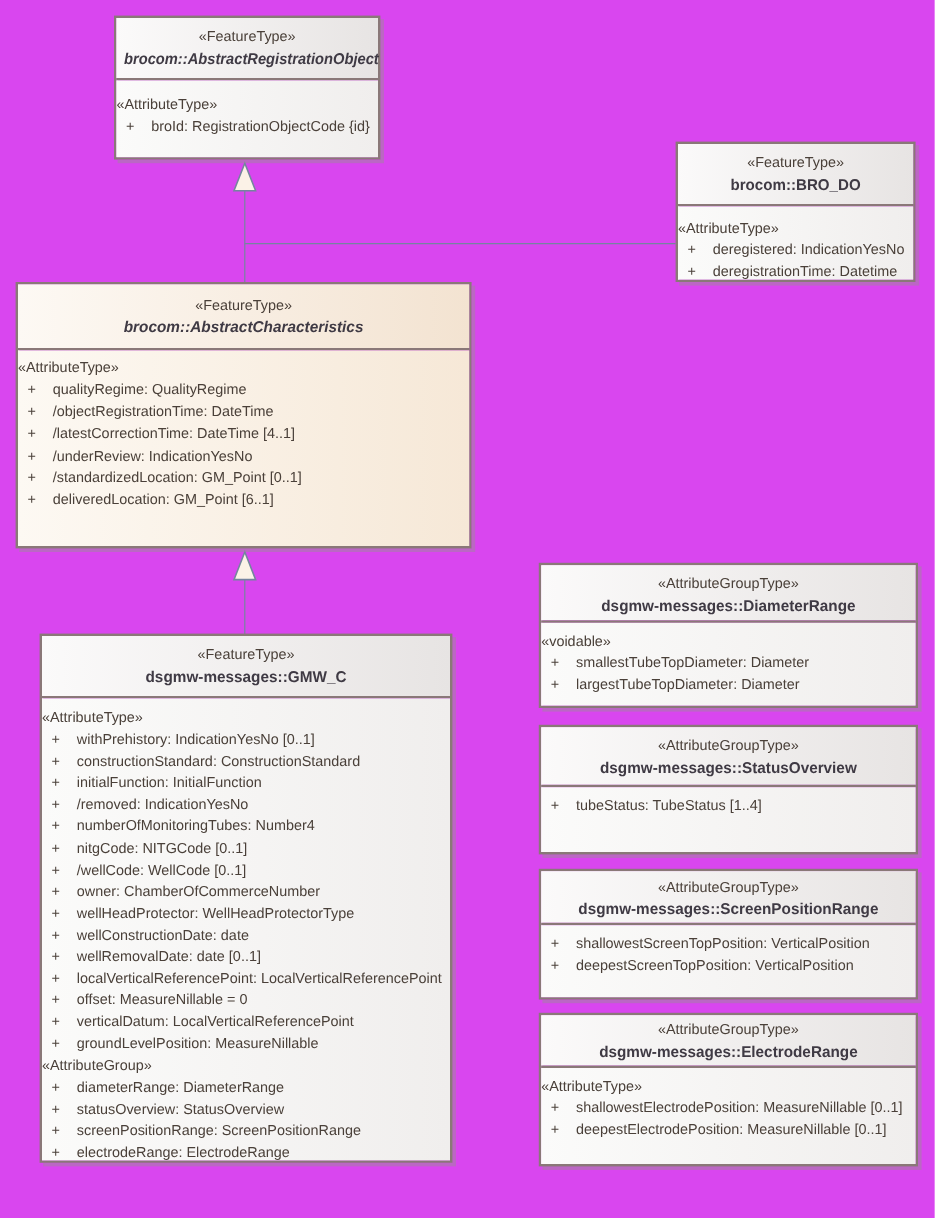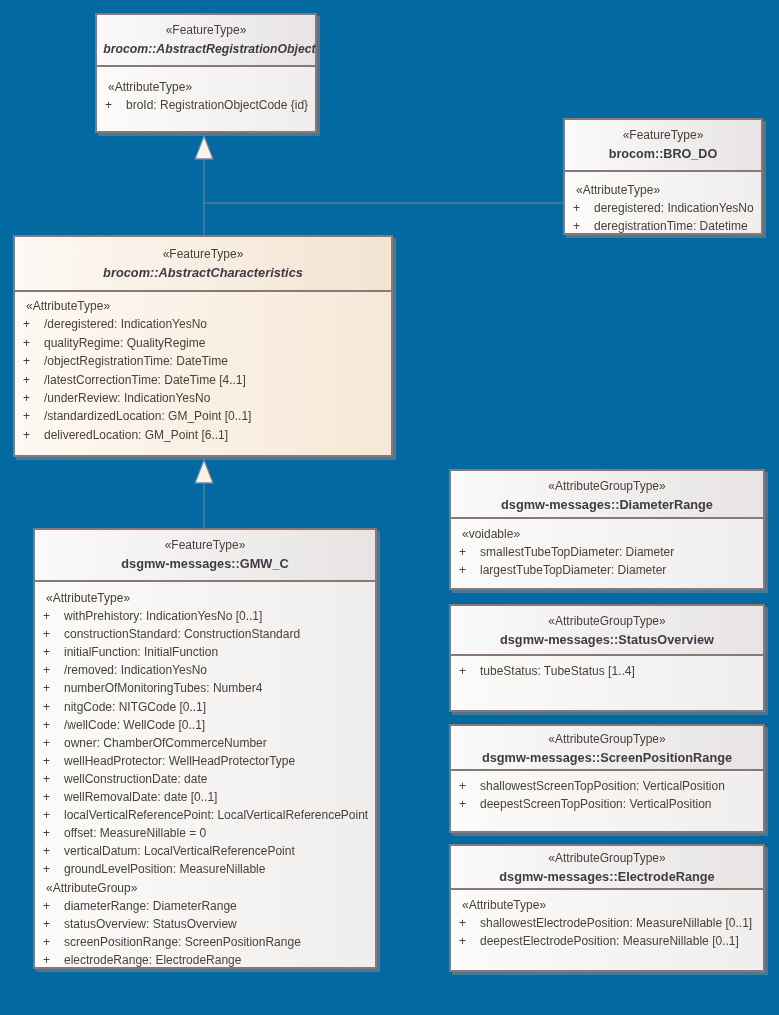--- a/index.html
+++ b/index.html
@@ -1,17 +1,17 @@
 <!DOCTYPE html>
 <html><head>
 <meta charset="utf-8">
 <style>
   html,body{margin:0;padding:0;background:#ffffff;}
   .canvas{
-    position:relative;width:779px;height:1015px;background:#0369a1;overflow:hidden;
+    position:relative;width:779px;height:1015px;background:#d946ef;overflow:hidden;
     font-family:"Liberation Sans",sans-serif;
   }
   svg.connectors{position:absolute;left:0;top:0;pointer-events:none;}
   svg.connectors line{stroke:#75849f;stroke-width:1;}
   svg.connectors polygon{fill:#fbf2e7;stroke:#75849f;stroke-width:1.3;}
 
   .uml-class{
     position:absolute;box-sizing:border-box;
     border:2px solid #8a7878;
     box-shadow:3px 3px 0 rgba(150,144,144,0.45), inset 1px 1px 0 rgba(255,255,255,0.75);
@@ -23,21 +23,21 @@
   }
   .uml-class.gray .hdr{background:linear-gradient(90deg,#fbfafa 0%,#e7e4e3 100%);}
   .uml-class.gray .cbody{background:linear-gradient(90deg,#fbfbfa 0%,#f0eeed 100%);}
   .uml-class.tan .hdr{background:linear-gradient(90deg,#fdf9f4 0%,#f3e3d1 100%);}
   .uml-class.tan .cbody{background:linear-gradient(90deg,#fdf9f3 0%,#f6e8d7 100%);}
 
   .stereo{font-size:12px;line-height:17px;color:#4a4039;}
   .cname{font-size:13px;line-height:19px;font-weight:bold;color:#3f3a44;white-space:nowrap;}
   .cname.it{font-style:italic;}
   .cbody{box-sizing:border-box;height:calc(100% - 50px);padding-top:6px;overflow:hidden;}
-  .sec-heading{font-size:12px;line-height:18px;padding-left:11px;white-space:nowrap;}
+  .sec-heading{font-size:12px;line-height:18px;padding-left:0;white-space:nowrap;}
   .row{font-size:12px;line-height:18px;white-space:nowrap;}
   .row .vis{display:inline-block;margin-left:8px;width:21px;}
   .row .txt{display:inline-block;vertical-align:top;}
 
   
   #cls-abstract-registration-object{left:95px;top:13px;width:222px;height:120px;}
   #cls-abstract-registration-object .hdr{height:52px;}
   #cls-abstract-registration-object .cbody{height:calc(100% - 52px);padding-top:11px;}
 
   #cls-bro-do{left:563px;top:118px;width:200px;height:117px;}
@@ -108,21 +108,20 @@
           <div class="row"><span class="vis">+</span><span class="txt">deregistrationTime: Datetime</span></div>
         </div>
       </div>
       <div class="uml-class tan" id="cls-abstract-characteristics">
         <div class="hdr">
           <div class="stereo">«FeatureType»</div>
           <div class="cname it" style="transform-origin: center center; transform: scaleX(0.984043);">brocom::AbstractCharacteristics</div>
         </div>
         <div class="cbody">
           <div class="sec-heading">«AttributeType»</div>
-          <div class="row"><span class="vis">+</span><span class="txt">/deregistered: IndicationYesNo</span></div>
           <div class="row"><span class="vis">+</span><span class="txt">qualityRegime: QualityRegime</span></div>
           <div class="row"><span class="vis">+</span><span class="txt">/objectRegistrationTime: DateTime</span></div>
           <div class="row"><span class="vis">+</span><span class="txt">/latestCorrectionTime: DateTime [4..1]</span></div>
           <div class="row"><span class="vis">+</span><span class="txt">/underReview: IndicationYesNo</span></div>
           <div class="row"><span class="vis">+</span><span class="txt">/standardizedLocation: GM_Point [0..1]</span></div>
           <div class="row"><span class="vis">+</span><span class="txt">deliveredLocation: GM_Point [6..1]</span></div>
         </div>
       </div>
       <div class="uml-class gray" id="cls-gmw-c">
         <div class="hdr">

